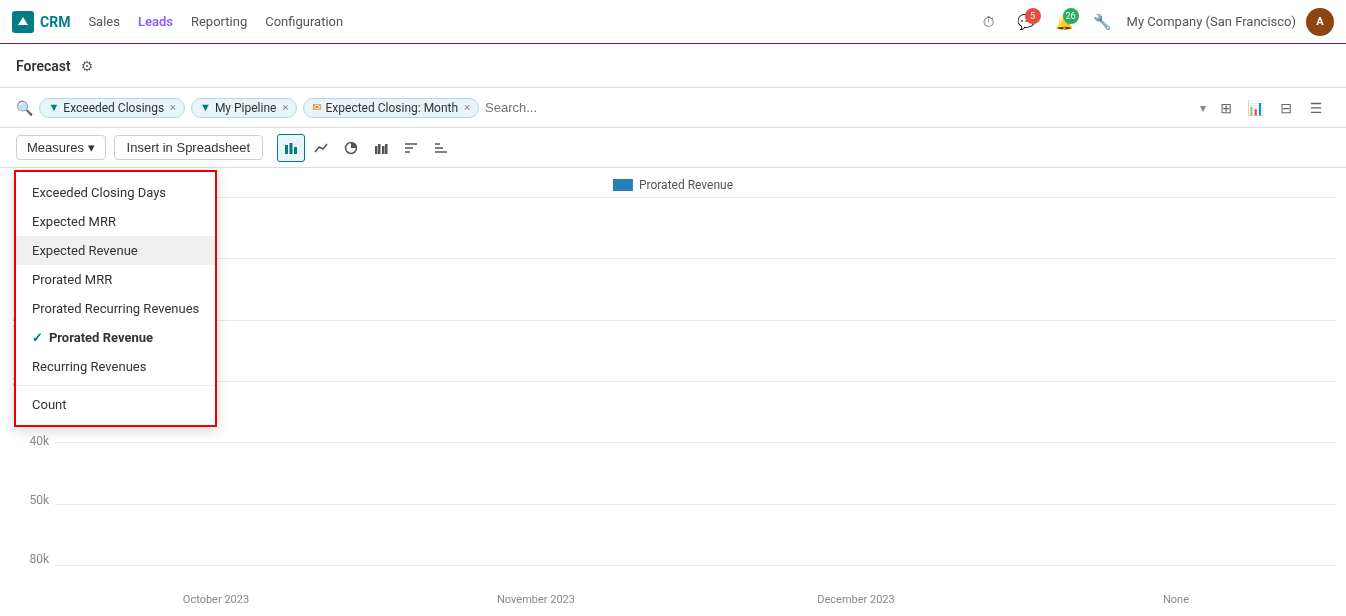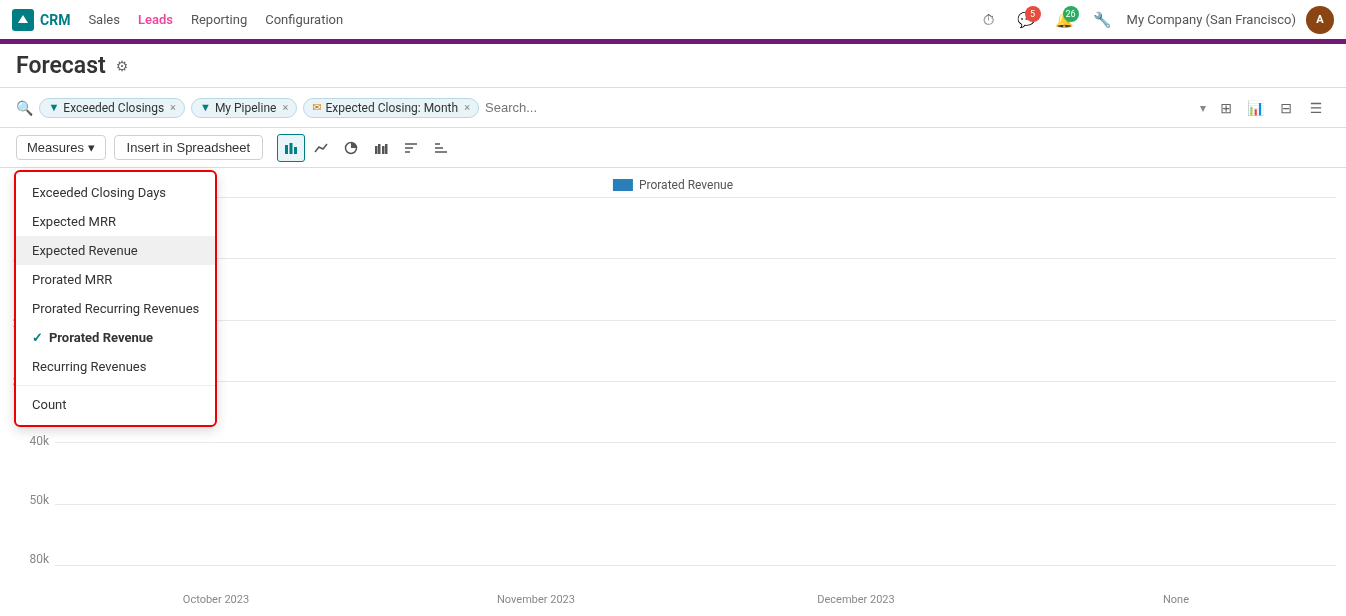--- a/index.html
+++ b/index.html
@@ -1,44 +1,44 @@
 <!DOCTYPE html>
 <html><head>
   <meta charset="utf-8">
   <style>
     * { box-sizing: border-box; margin: 0; padding: 0; }
     body { font-family: -apple-system, BlinkMacSystemFont, 'Segoe UI', Roboto, sans-serif; font-size: 13px; background: #fff; color: #333; overflow: hidden; }
 
     
     .navbar {
       display: flex; align-items: center; height: 44px;
-      background: #fff; border-bottom: 5px solid #701a75;
+      background: #fff; border-bottom: 1px solid #701a75;
       padding: 0 12px; gap: 18px;
     }
     .navbar-brand { display: flex; align-items: center; gap: 6px; color: #017e84; font-weight: 700; font-size: 14px; }
     .navbar-brand .logo { width: 22px; height: 22px; background: #017e84; border-radius: 3px; display: flex; align-items: center; justify-content: center; }
     .navbar-brand .logo svg { width: 14px; height: 14px; fill: white; }
     .nav-links { display: flex; gap: 18px; }
     .nav-link { color: #555; cursor: pointer; font-size: 13px; }
-    .nav-link.active { color: #ec4899; font-weight: 600; }
+    .nav-link.active { color: #8b5cf6; font-weight: 600; }
     .navbar-right { margin-left: auto; display: flex; align-items: center; gap: 10px; }
     .icon-btn { position: relative; width: 28px; height: 28px; display: flex; align-items: center; justify-content: center; cursor: pointer; color: #666; font-size: 15px; }
     .badge { position: absolute; top: 0; right: 0; background: #e74c3c; color: white; border-radius: 50%; width: 16px; height: 16px; font-size: 9px; display: flex; align-items: center; justify-content: center; }
     .badge.green { background: #27ae60; }
     .badge.red { background: #e74c3c; }
     .company-label { font-size: 13px; color: #555; }
     .avatar { width: 28px; height: 28px; border-radius: 50%; background: #8B4513; display: flex; align-items: center; justify-content: center; color: white; font-size: 11px; font-weight: bold; }
 
     
     .page-header {
       display: flex; align-items: center; height: 44px;
       padding: 0 16px; border-bottom: 1px solid #ddd;
       background: #fff; gap: 10px;
     }
-    .page-title { font-size: 23px; font-weight: 600; color: #333; }
+    .page-title { font-size: 14px; font-weight: 600; color: #333; }
     .settings-icon { color: #666; cursor: pointer; font-size: 14px; }
 
     
     .filter-bar {
       display: flex; align-items: center; height: 40px;
       padding: 0 16px; border-bottom: 1px solid #ddd; background: #fff;
       gap: 6px;
     }
     .search-icon-btn { color: #888; font-size: 14px; cursor: pointer; }
     .filter-tag {
@@ -69,21 +69,21 @@
       padding: 4px 12px; font-size: 13px; background: #fff;
       border: 1px solid #d0d0d0; border-radius: 4px; cursor: pointer; color: #333;
     }
     .chart-type-btns { display: flex; gap: 2px; margin-left: 6px; }
     .chart-btn { width: 28px; height: 28px; display: flex; align-items: center; justify-content: center; border: 1px solid transparent; border-radius: 3px; cursor: pointer; color: #555; font-size: 14px; }
     .chart-btn.active { border: 1px solid #017e84; color: #017e84; background: #e8f4f8; }
 
     
     .dropdown-overlay {
       position: absolute; top: 42px; left: 14px; z-index: 100;
-      background: #fff; border: 2px solid #e00; border-radius: 6px;
+      background: #fff; border: 2px solid #e00; border-radius: 0;
       box-shadow: 0 4px 12px rgba(0,0,0,0.15); min-width: 200px;
       padding: 6px 0;
     }
     .dropdown-item {
       padding: 7px 16px; font-size: 13px; color: #333; cursor: pointer;
       display: flex; align-items: center; gap: 6px;
     }
     .dropdown-item.selected { font-weight: 700; }
     .dropdown-item.highlighted { background: #f0f0f0; }
     .dropdown-item .check { color: #017e84; font-size: 13px; }

